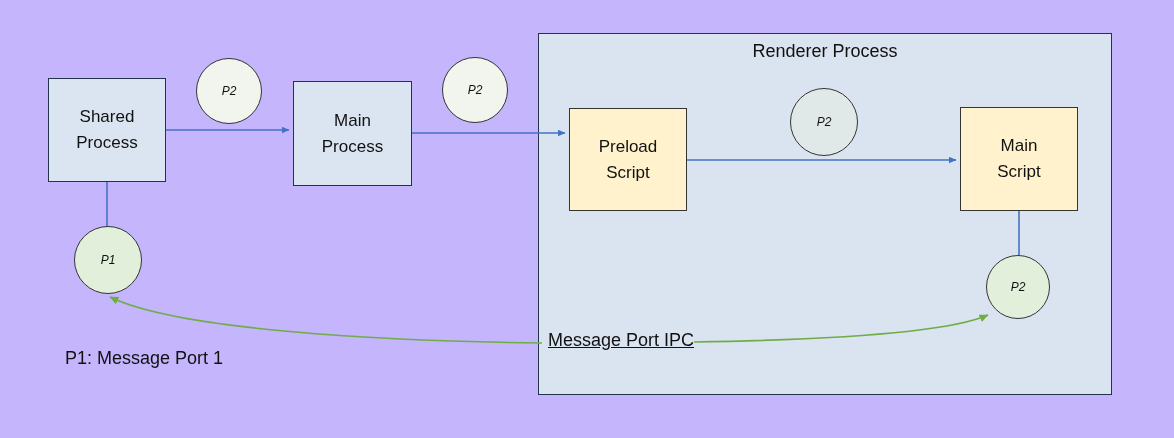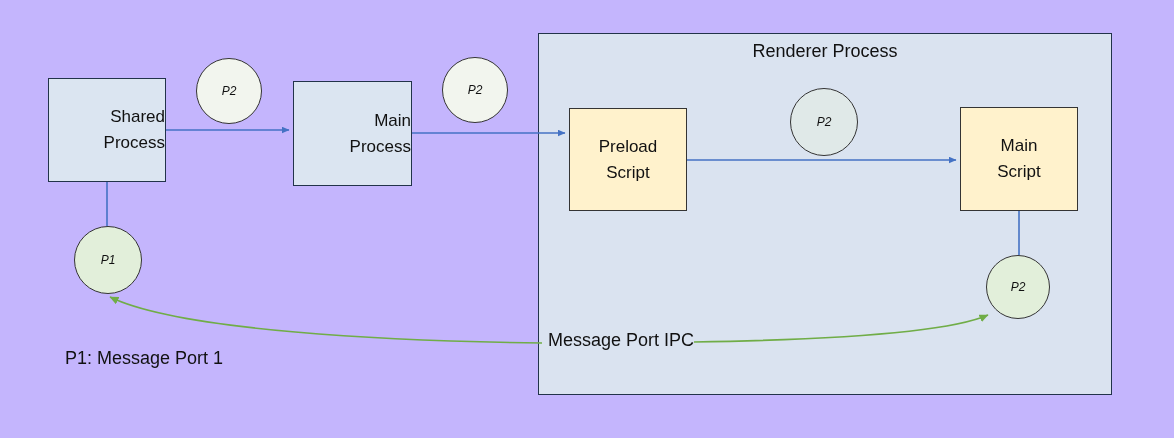--- a/index.html
+++ b/index.html
@@ -54,21 +54,20 @@
     justify-content: center;
     box-sizing: border-box;
     text-align: center;
     font-size: 17px;
     line-height: 26px;
     z-index: 3;
   }
   .node-blue {
     background: var(--box-blue-fill);
     border: 1.6px solid var(--border-navy);
-    align-items: flex-end;
   }
   .node-yellow {
     background: var(--box-yellow-fill);
     border: 1.5px solid var(--border-dark);
   }
   .port {
     position: absolute;
     border-radius: 50%;
     border: 1.5px solid var(--border-dark);
     display: flex;
@@ -83,20 +82,21 @@
   .port-teal { background: var(--circle-teal-fill); }
   .port-green { background: var(--circle-green-fill); }
 
   .ipc-label {
     position: absolute;
     left: 548px; top: 330px;
     font-size: 18px;
     color: #111111;
     z-index: 3;
     white-space: nowrap;
+    text-decoration: underline;
   }
   .legend {
     position: absolute;
     left: 54px; top: 344px;
     font-size: 18px;
     line-height: 29px;
     color: #111111;
     z-index: 3;
     margin-left: 11px;
   }

